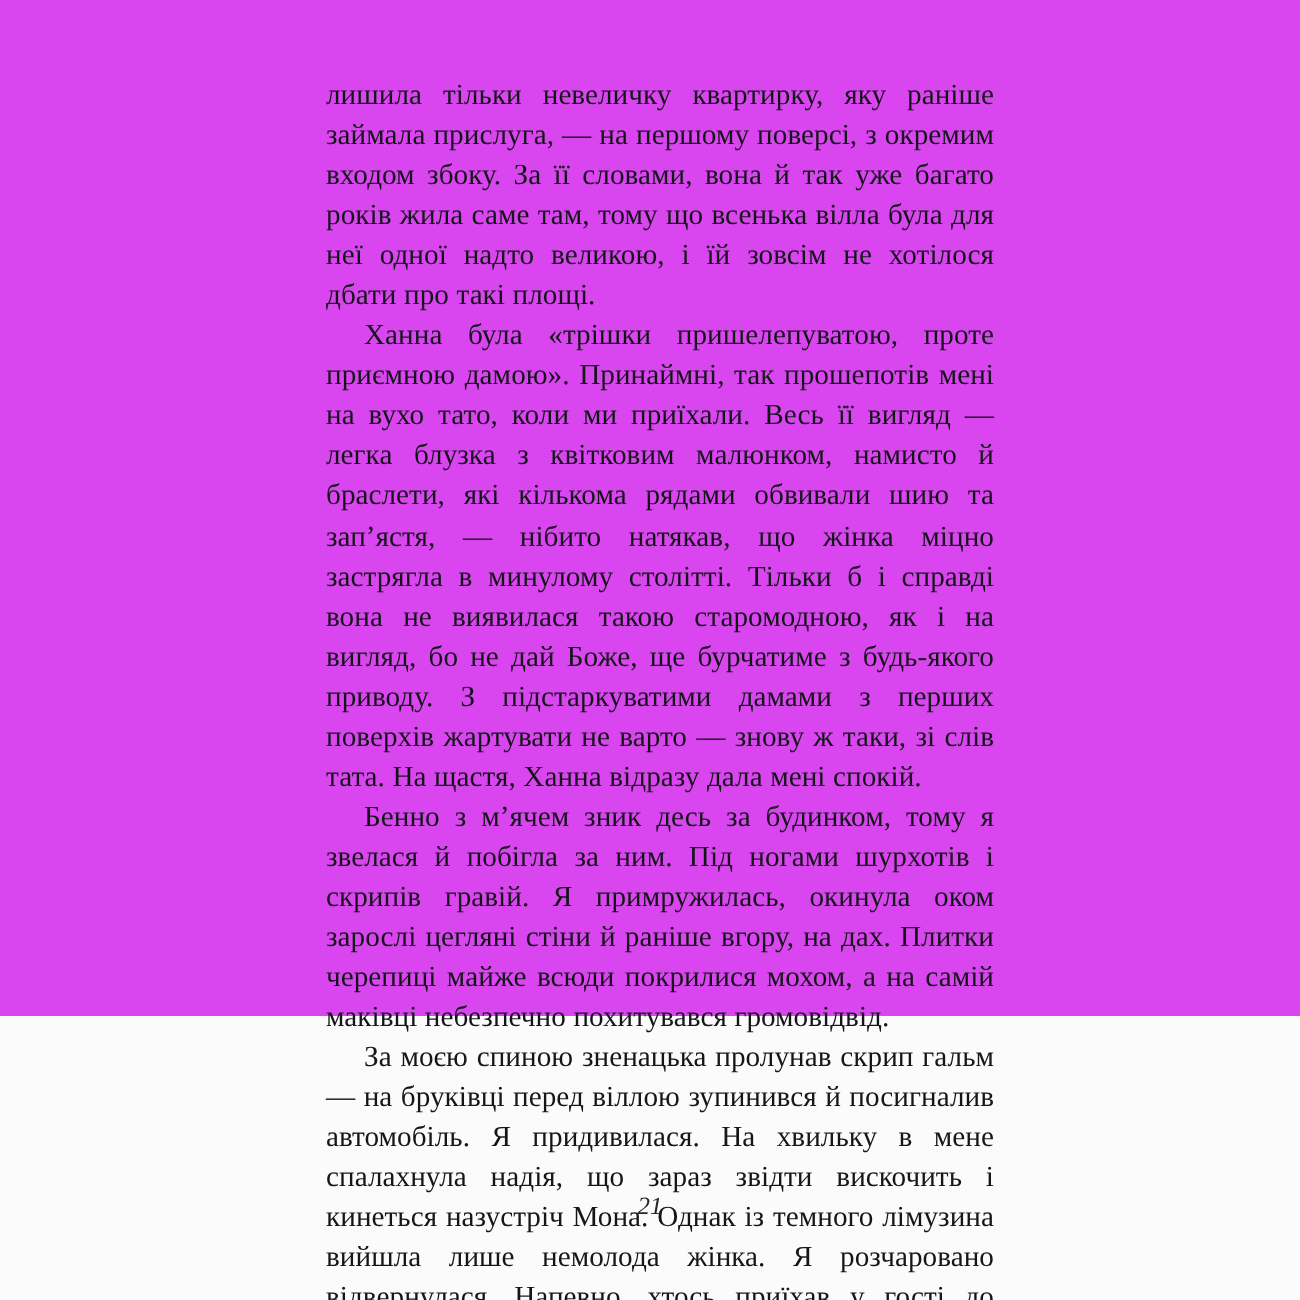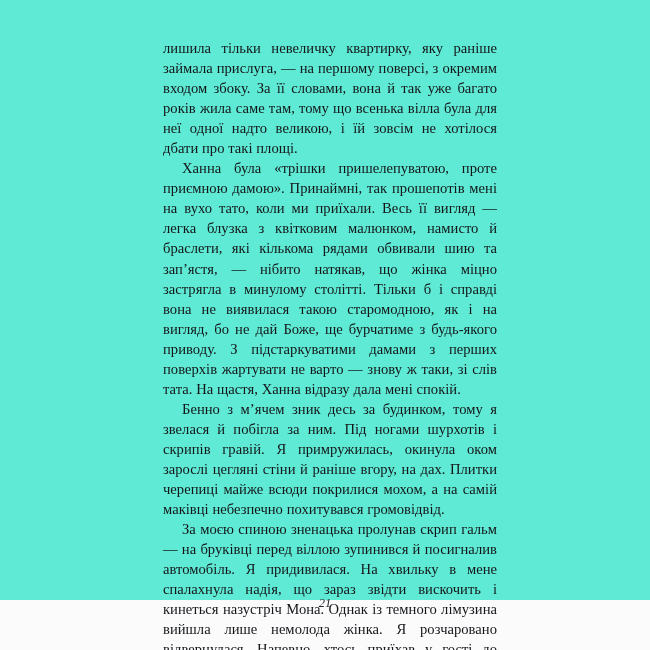--- a/index.html
+++ b/index.html
@@ -11,22 +11,22 @@
     width: 650px;
     height: 650px;
     background: #fbfbfb;
     font-family: "Liberation Serif", "DejaVu Serif", serif;
     overflow: hidden;
   }
 
   .page {
     position: relative;
     width: 650px;
-    height: 600px;
-    background: #5eead4;
+    height: 508px;
+    background: #d946ef;
     box-sizing: border-box;
   }
 
   .text-block {
     position: absolute;
     left: 163px;
     top: 38px;
     width: 334px;
   }
 

